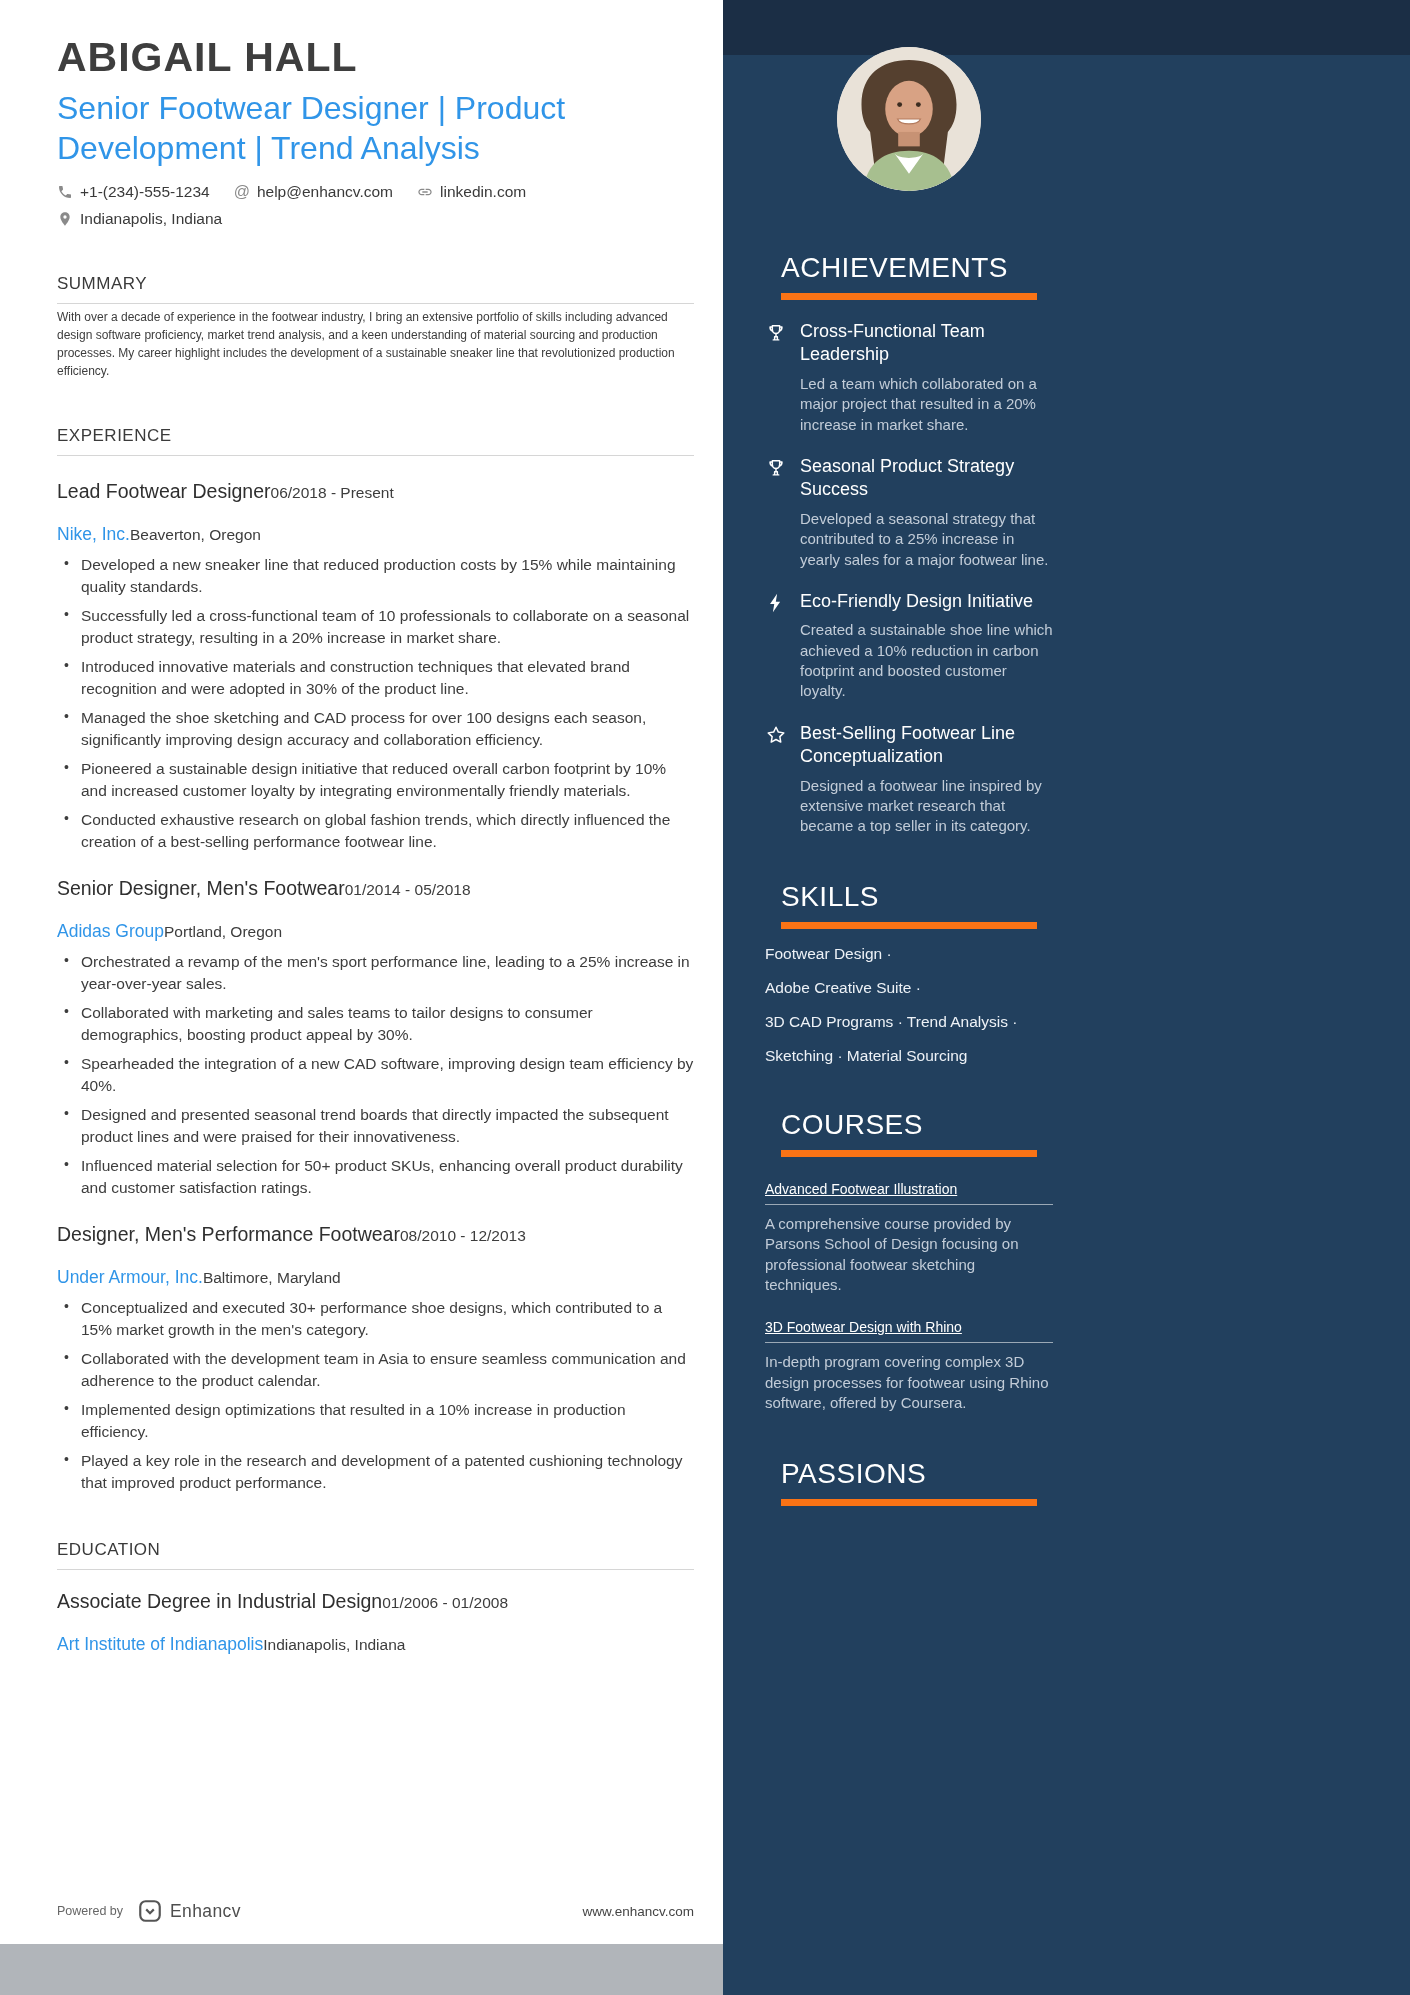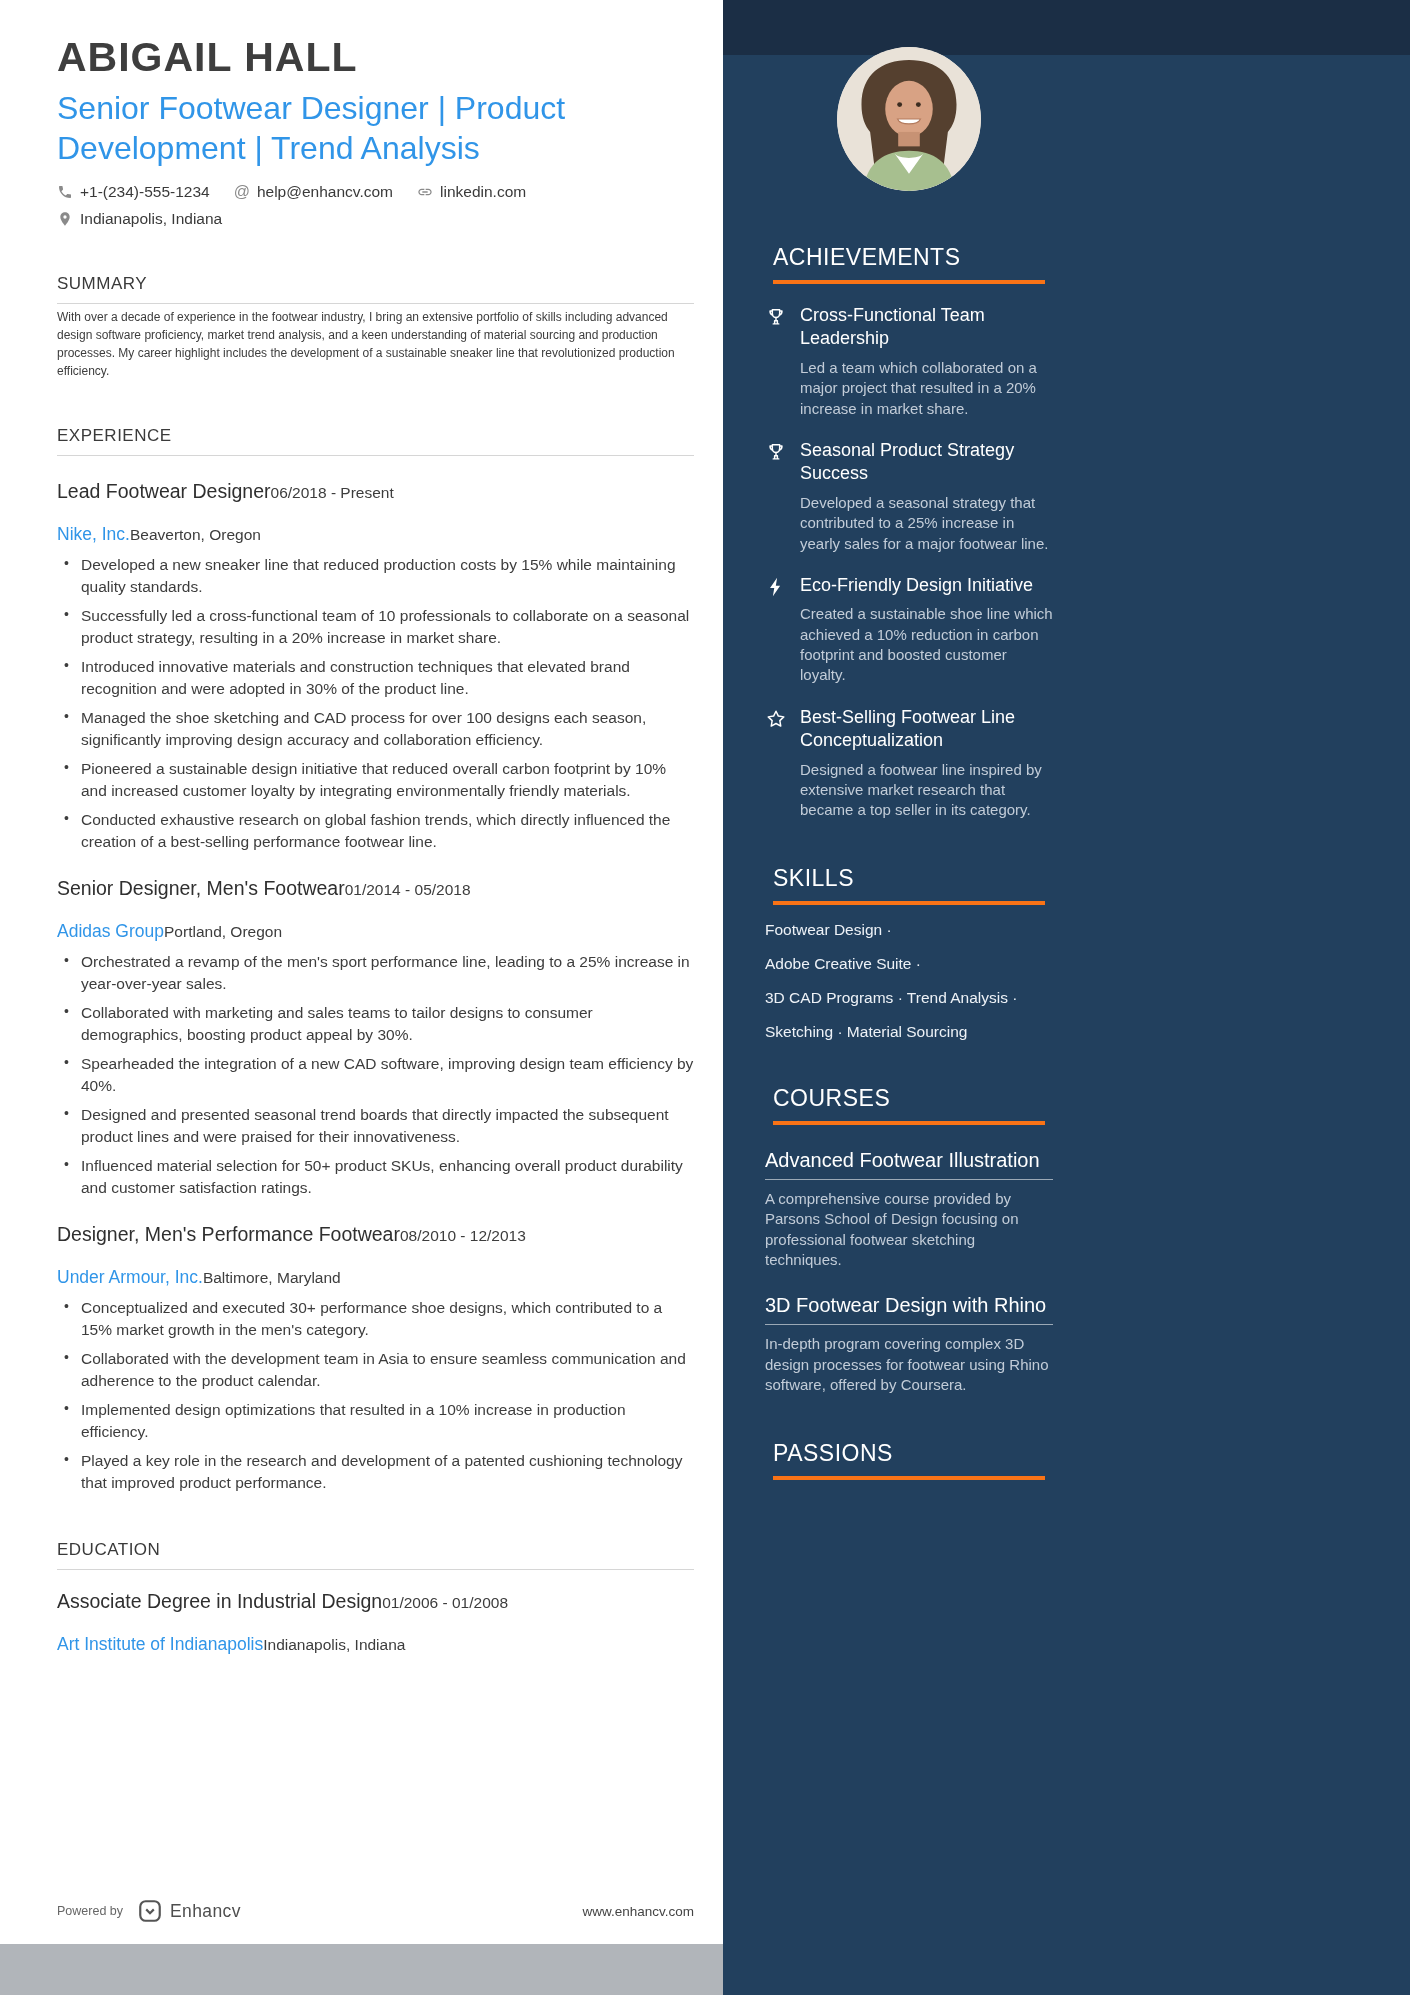--- a/index.html
+++ b/index.html
@@ -47,32 +47,32 @@
   .powered{font-size:12.5px;color:#666;}
   .brand-wrap{display:flex;align-items:center;gap:7px;margin-left:14px;}
   .brand-wrap svg{width:26px;height:26px;display:block;}
   .brand{font-size:17.5px;color:#4e4e4e;letter-spacing:0.4px;}
   .f-url{margin-left:auto;font-size:13.5px;color:#444;}
 
   
   .avatar{position:absolute;top:47px;left:114px;width:144px;height:144px;border-radius:50%;overflow:hidden;background:#e9e4de;}
   .avatar svg{display:block;width:100%;height:100%;}
   .side-content{position:absolute;top:236px;left:42px;width:288px;}
-  h2.side{margin:8px;font-size:23px;font-weight:400;color:#ffffff;letter-spacing:0.5px;
-          padding-bottom:9px;border-bottom:4px solid #f97316;}
+  h2.side{margin:16px;font-size:28px;font-weight:400;color:#ffffff;letter-spacing:0.5px;
+          padding-bottom:9px;border-bottom:7px solid #f97316;}
   .side-sec{margin-top:44px;}
   .side-sec.first{margin-top:0;}
   .s-item{display:flex;gap:13px;margin-top:20px;}
   .s-icon{flex:none;width:22px;padding-top:2px;}
   .s-icon svg{width:22px;height:22px;display:block;}
   .s-title{font-size:18px;color:#ffffff;line-height:1.3;}
   .s-text{font-size:15px;color:#c2ccd8;line-height:1.36;margin-top:7px;}
   .skill-line{font-size:15.5px;color:#eef2f7;margin-top:16px;}
   .course{margin-top:24px;}
-  .course-title{font-size:20px;color:#ffffff;padding-bottom:7px;border-bottom:1px solid rgba(255,255,255,0.55);}
+  .course-title{font-size:14px;color:#ffffff;padding-bottom:7px;border-bottom:1px solid rgba(255,255,255,0.55);text-decoration:underline;}
   .course-text{font-size:15px;color:#c2ccd8;line-height:1.36;margin-top:9px;}
 </style>
 </head>
 <body>
 
 <div class="main">
   <div class="main-inner">
 
     <h1 class="name">ABIGAIL HALL</h1>
     <div class="headline">Senior Footwear Designer | Product Development | Trend Analysis</div>

